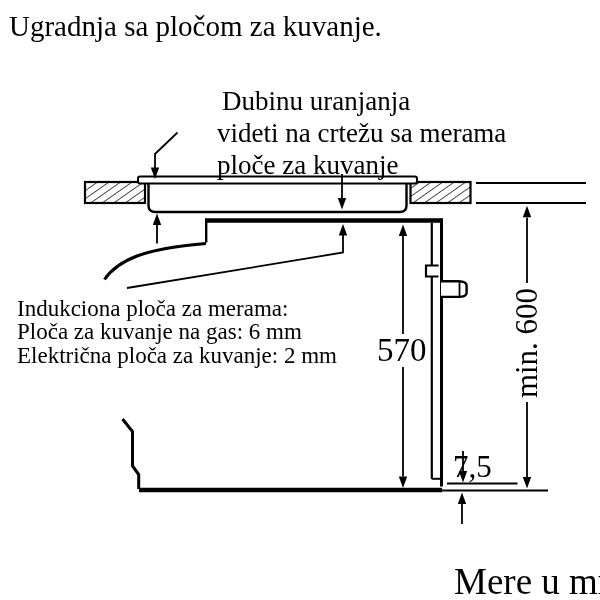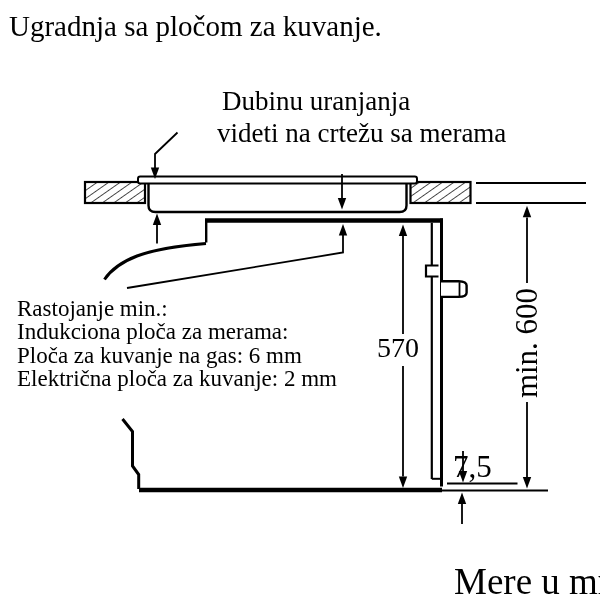--- a/index.html
+++ b/index.html
@@ -6,21 +6,21 @@
   #canvas{
     position:relative;width:600px;height:600px;background:#fff;overflow:hidden;
     font-family:Liberation Serif, serif;color:#000;
   }
   #diagram-svg{position:absolute;left:0;top:0;}
   .txt{position:absolute;white-space:nowrap;color:#000;}
   .title{left:9px;top:12px;font-size:29px;line-height:1;}
   .depth-note{left:178px;top:85px;font-size:27px;line-height:32px;margin-left:39px;}
   .depth-note .l1{padding-left:5px;}
   .clearance-note{left:17px;top:297px;font-size:23px;line-height:23.4px;}
-  .dim-570{left:375px;top:334px;font-size:28px;line-height:1;background:#fff;padding:0 2px;}
+  .dim-570{left:375px;top:334px;font-size:33px;line-height:1;background:#fff;padding:0 2px;}
   .dim-min600{
     left:526px;top:343px;font-size:31px;line-height:1;
     transform:translate(-50%,-50%) rotate(-90deg);background:#fff;padding:0 3px;
   }
   .dim-75{left:453px;top:451px;font-size:31px;line-height:1;}
   .footer{left:454px;top:563px;font-size:37px;line-height:1;}
 </style>
 </head>
 <body>
 
@@ -108,24 +108,24 @@
       <line x1="462" y1="524" x2="462" y2="504" stroke="#000" stroke-width="1.8"></line>
       <polygon points="462,492.6 457.8,504.1 466.2,504.1" fill="#000"></polygon>
     </g>
   </svg>
 
   <div class="txt title">Ugradnja sa pločom za kuvanje.</div>
 
   <div class="txt depth-note">
     <div class="l1">Dubinu uranjanja</div>
     <div>videti na crtežu sa merama</div>
+    <div>ploče za kuvanje</div>
   </div>
 
   <div class="txt clearance-note">
-    <div>Rastojanje min.:</div>
     <div>Indukciona ploča za merama:</div>
     <div>Ploča za kuvanje na gas: 6 mm</div>
     <div>Električna ploča za kuvanje: 2 mm</div>
   </div>
 
   <div class="txt dim-570">570</div>
   <div class="txt dim-min600">min. 600</div>
   <div class="txt dim-75">7,5</div>
   <div class="txt footer">Mere u mm</div>
 

